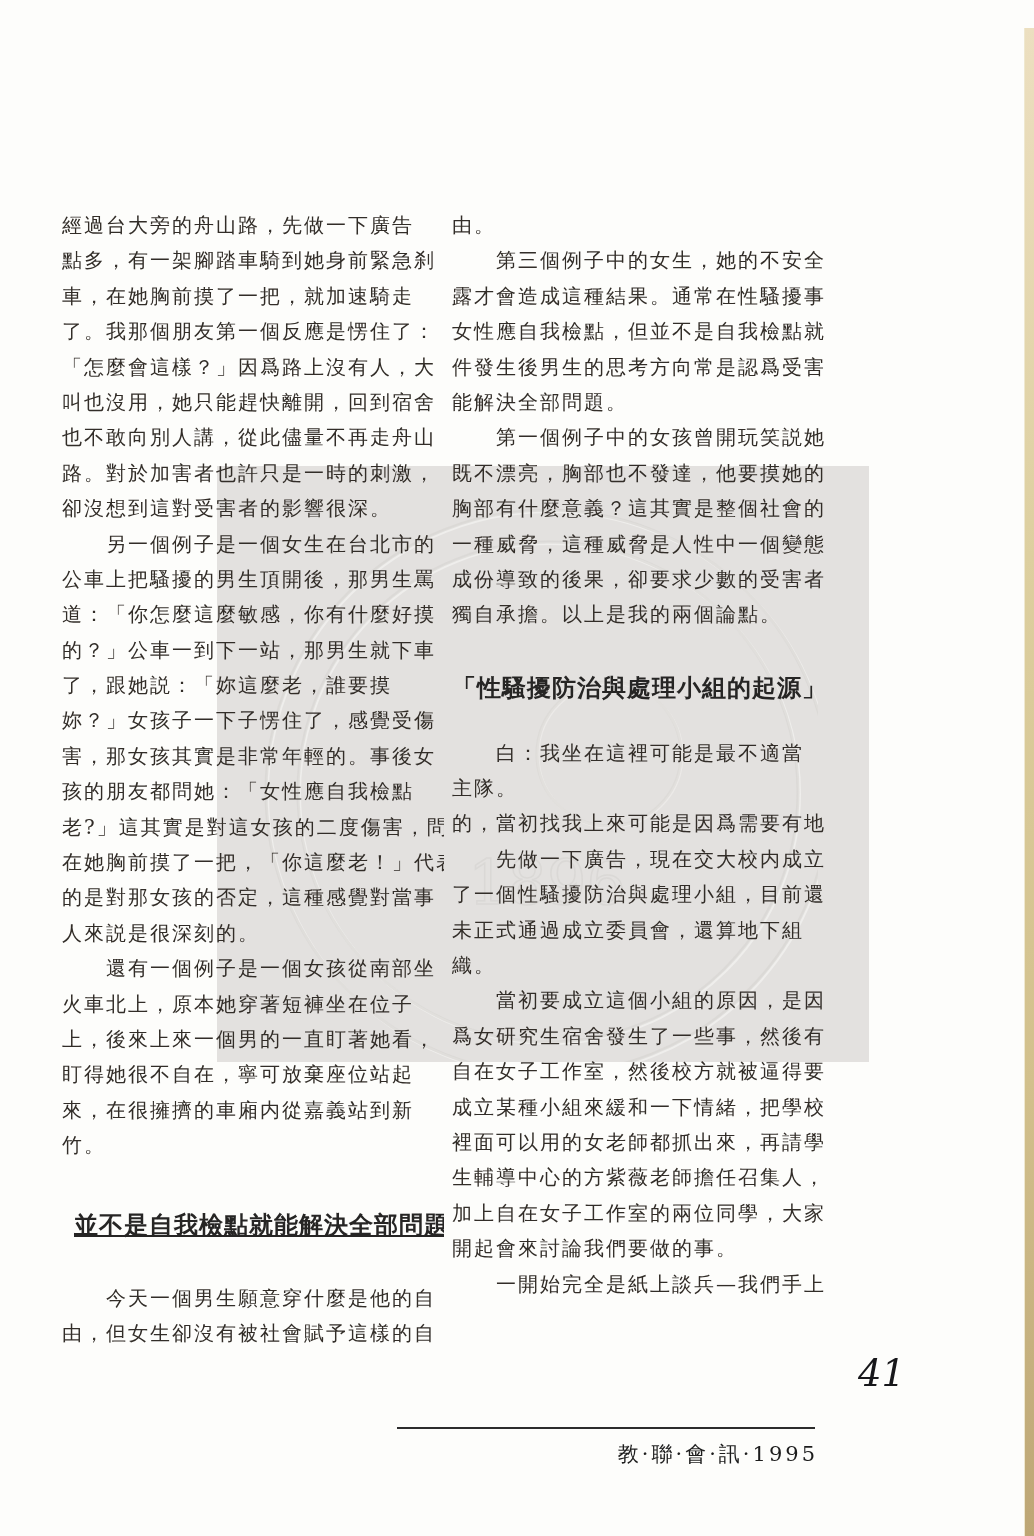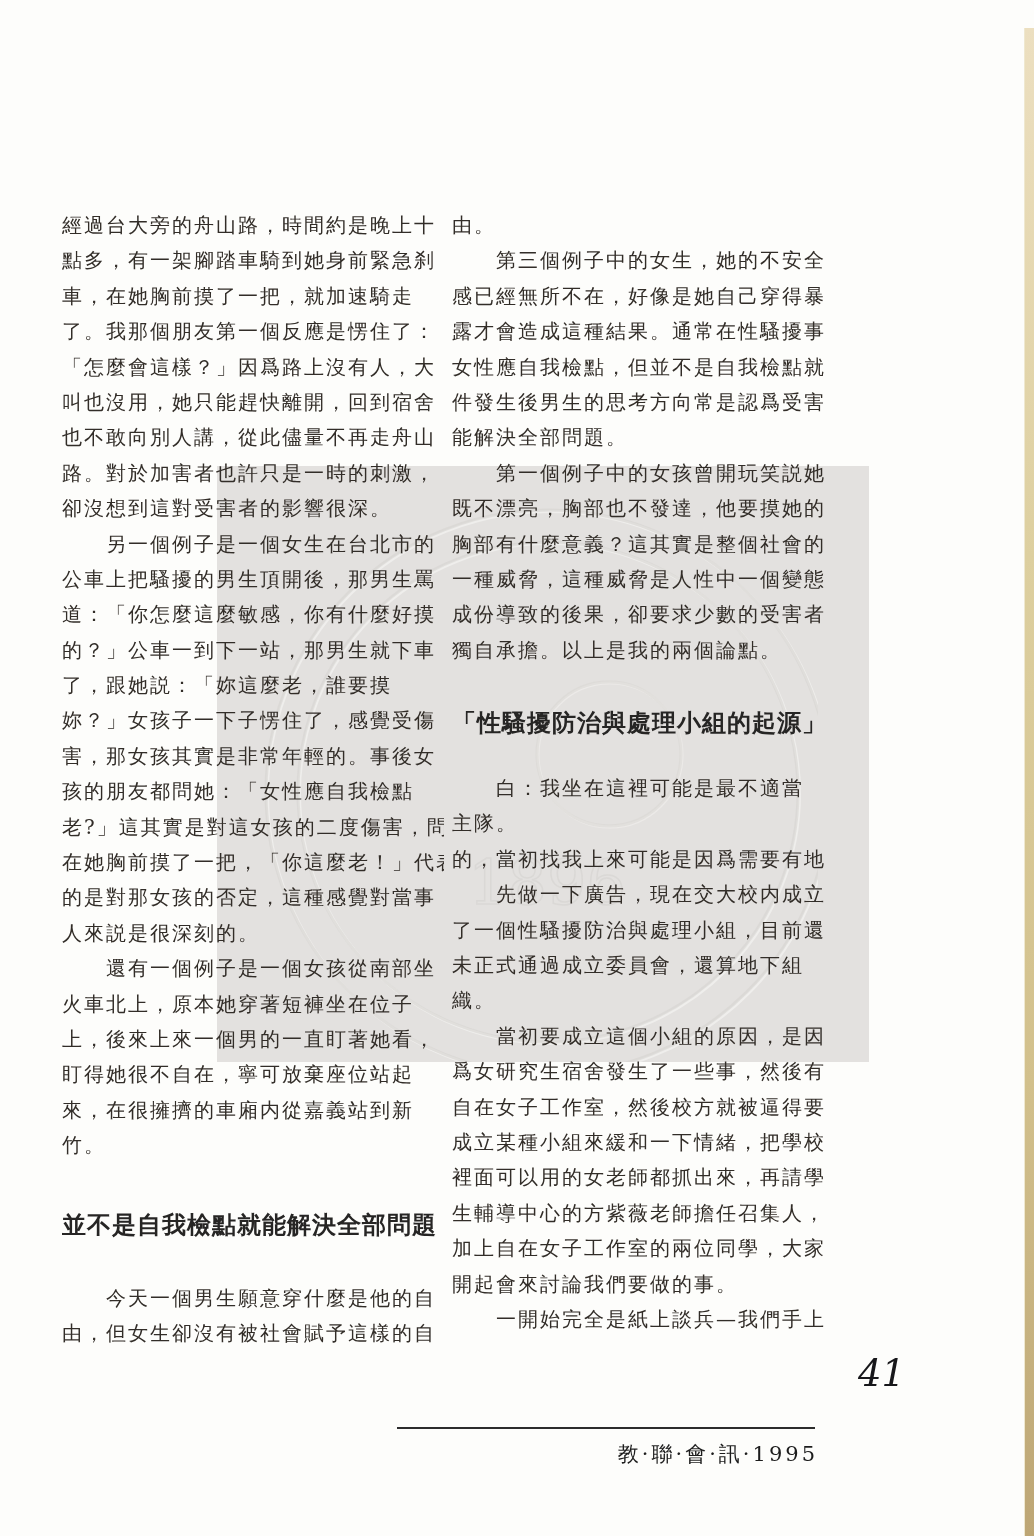--- a/index.html
+++ b/index.html
@@ -19,21 +19,21 @@
   .col-right{left:452px;}
   .line{
     height:35.4px;line-height:35.4px;font-size:20px;letter-spacing:2px;
     white-space:nowrap;
   }
   .col-heading{
     height:35px;line-height:35px;font-size:24px;font-weight:bold;
     font-family:"DejaVu Sans","Liberation Sans",sans-serif;
     color:#262524;letter-spacing:1px;white-space:nowrap;
   }
-  .col-left .col-heading{margin:44px 0 38px;}
+  .col-left .col-heading{margin:44px 12px 38px;text-decoration:underline;}
   .col-right .col-heading{margin:38px 0 30px;}
   .page-number{
     position:absolute;left:858px;top:1352px;
     font-size:37px;font-style:italic;color:#17171a;
     font-family:"DejaVu Serif","Liberation Serif",serif;
   }
   .footer-rule{
     position:absolute;left:397px;top:1427px;width:418px;height:2px;
     background:#2c2c2c;
   }
@@ -66,21 +66,21 @@
         <circle cx="331" cy="326" r="250" stroke="#d6d3d0" stroke-opacity="0.55"></circle>
         <circle cx="392" cy="288" r="72" stroke="#eceae8" transform="translate(1,1)"></circle>
         <circle cx="392" cy="288" r="72" stroke="#d8d5d2" stroke-opacity="0.5"></circle>
       </g>
       <text x="330" y="438" text-anchor="middle" font-size="62" font-family="DejaVu Serif, serif" fill="none" stroke="#d4d1ce" stroke-opacity="0.55" stroke-width="1.5">1896</text>
     </svg>
   </div>
 
   <div class="col col-left">
       <div class="para">
-        <div class="line">經過台大旁的舟山路，時間約是晚上十</div>
+        <div class="line">經過台大旁的舟山路，先做一下廣告</div>
         <div class="line">點多，有一架腳踏車騎到她身前緊急刹</div>
         <div class="line">車，在她胸前摸了一把，就加速騎走</div>
         <div class="line">了。我那個朋友第一個反應是愣住了：</div>
         <div class="line">「怎麼會這樣？」因爲路上沒有人，大</div>
         <div class="line">叫也沒用，她只能趕快離開，回到宿舍</div>
         <div class="line">也不敢向別人講，從此儘量不再走舟山</div>
         <div class="line">路。對於加害者也許只是一時的刺激，</div>
         <div class="line">卻沒想到這對受害者的影響很深。</div>
       </div>
       <div class="para">
@@ -110,21 +110,20 @@
         <div class="line">　　今天一個男生願意穿什麼是他的自</div>
         <div class="line">由，但女生卻沒有被社會賦予這樣的自</div>
       </div>
     </div>
   <div class="col col-right">
       <div class="para">
         <div class="line">由。</div>
       </div>
       <div class="para">
         <div class="line">　　第三個例子中的女生，她的不安全</div>
-        <div class="line">感已經無所不在，好像是她自己穿得暴</div>
         <div class="line">露才會造成這種結果。通常在性騷擾事</div>
         <div class="line">女性應自我檢點，但並不是自我檢點就</div>
         <div class="line">件發生後男生的思考方向常是認爲受害</div>
         <div class="line">能解決全部問題。</div>
       </div>
       <div class="para">
         <div class="line">　　第一個例子中的女孩曾開玩笑説她</div>
         <div class="line">既不漂亮，胸部也不發達，他要摸她的</div>
         <div class="line">胸部有什麼意義？這其實是整個社會的</div>
         <div class="line">一種威脅，這種威脅是人性中一個變態</div>

